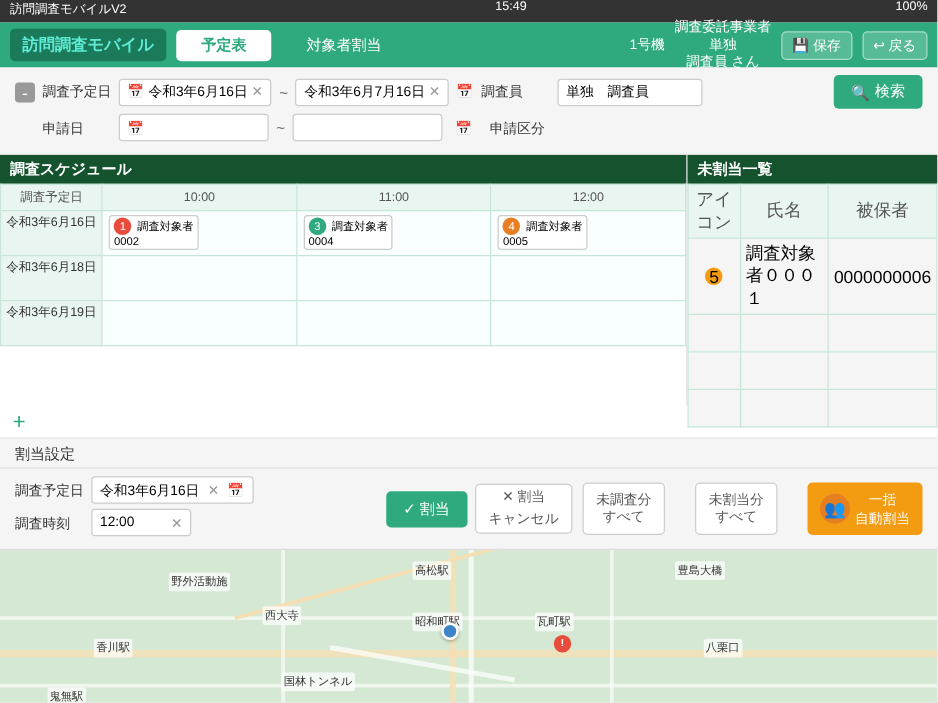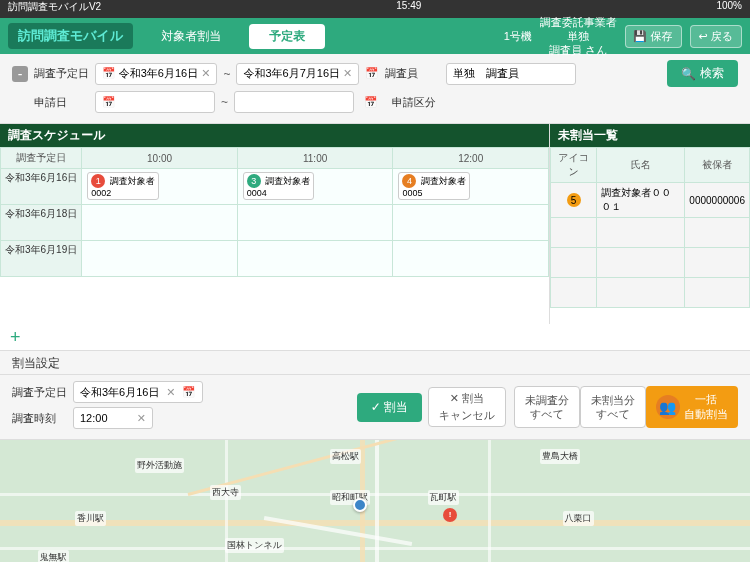--- a/index.html
+++ b/index.html
@@ -201,21 +201,21 @@
     .badge-blue { background: #3498db; }
     .badge-yellow { background: #f39c12; }
 
     
     .unassigned-section {
       width: 200px;
     }
     .unassigned-table {
       width: 100%;
       border-collapse: collapse;
-      font-size: 10px;
+      font-size: 14px;
     }
     .unassigned-table th {
       background: #e8f5f0;
       border: 1px solid #c8e6d8;
       padding: 3px 4px;
       text-align: center;
       font-weight: normal;
       color: #555;
     }
     .unassigned-table td {
@@ -309,21 +309,21 @@
       flex-direction: column;
       line-height: 1.2;
     }
     .btn-cancel-inner {
       display: flex;
       align-items: center;
       gap: 3px;
     }
     .right-btns {
       display: flex;
-      gap: 0;
+      gap: 24px;
       align-items: center;
     }
     .btn-gray {
       background: white;
       color: #555;
       border: 1px solid #ccc;
       border-radius: 4px;
       padding: 6px 10px;
       font-size: 11px;
       cursor: pointer;
@@ -433,22 +433,22 @@
 <body>
 
 <div class="status-bar">
   <span>訪問調査モバイルV2</span>
   <span>15:49</span>
   <span>100%</span>
 </div>
 
 <div class="header">
   <div class="app-title">訪問調査モバイル</div>
+  <div class="header-tab active">予定表</div>
   <div class="header-tab">対象者割当</div>
-  <div class="header-tab active">予定表</div>
   <div class="header-spacer"></div>
   <div class="header-info">
     <div>1号機</div>
   </div>
   <div class="header-info">
     <div>調査委託事業者</div>
     <div>単独</div>
     <div>調査員 さん</div>
   </div>
   <button class="header-btn">
@@ -470,21 +470,21 @@
       <span>令和3年6月16日</span>
       <span style="color:#999;">✕</span>
     </div>
     <span class="tilde">~</span>
     <div class="search-input">
       <span>令和3年6月7月16日</span>
       <span style="color:#999;">✕</span>
     </div>
     <span style="color:#2eaa7e;">📅</span>
     <span class="search-label">調査員</span>
-    <div class="search-input" style="width:130px;">
+    <div class="search-input" style="width:116px;">
       <span>単独　調査員</span>
     </div>
     <button class="search-btn">
       <span>🔍</span>
       <span>検索</span>
     </button>
   </div>
   <div class="search-row">
     <span style="min-width:16px;"></span>
     <span class="search-label">申請日</span>

